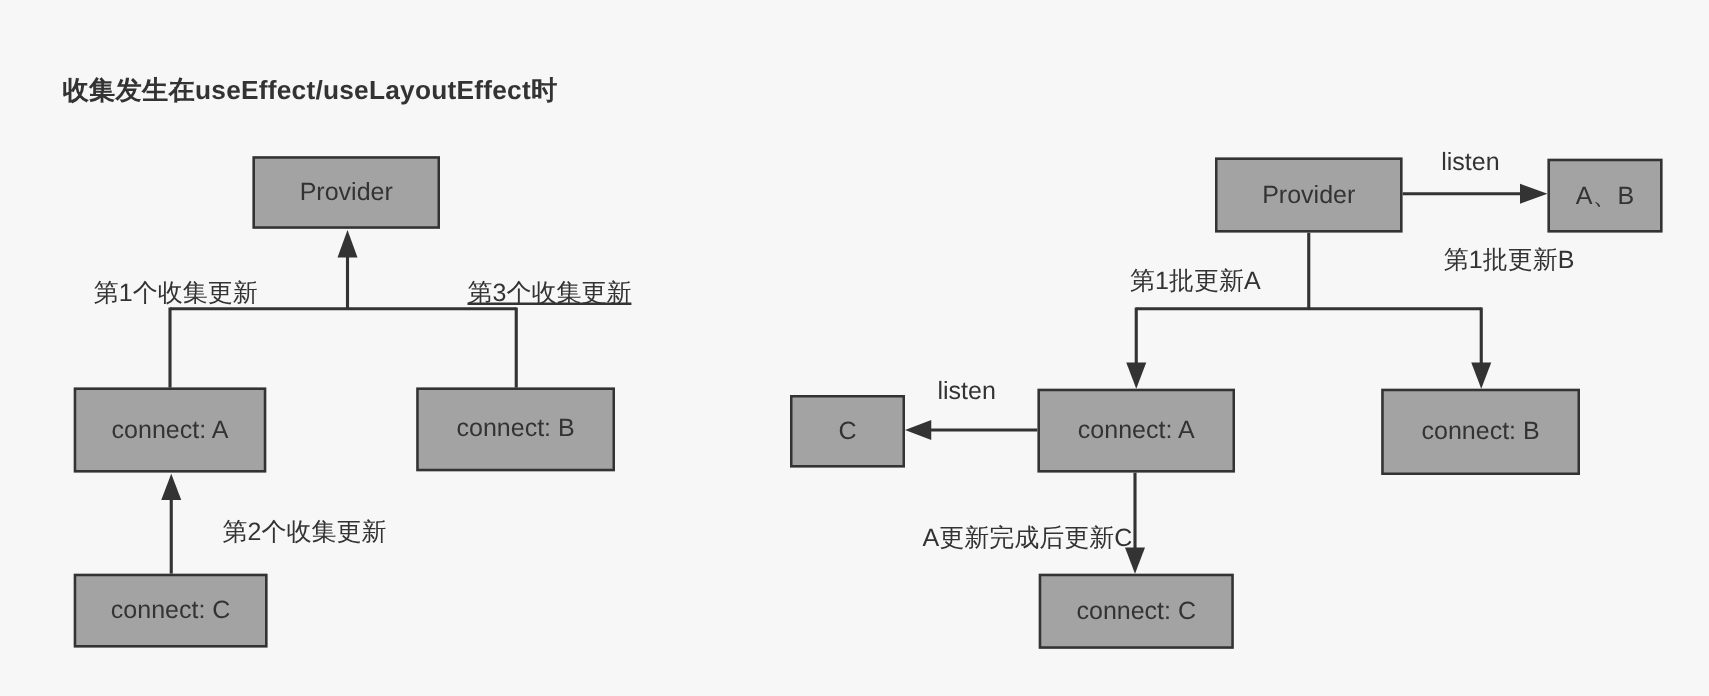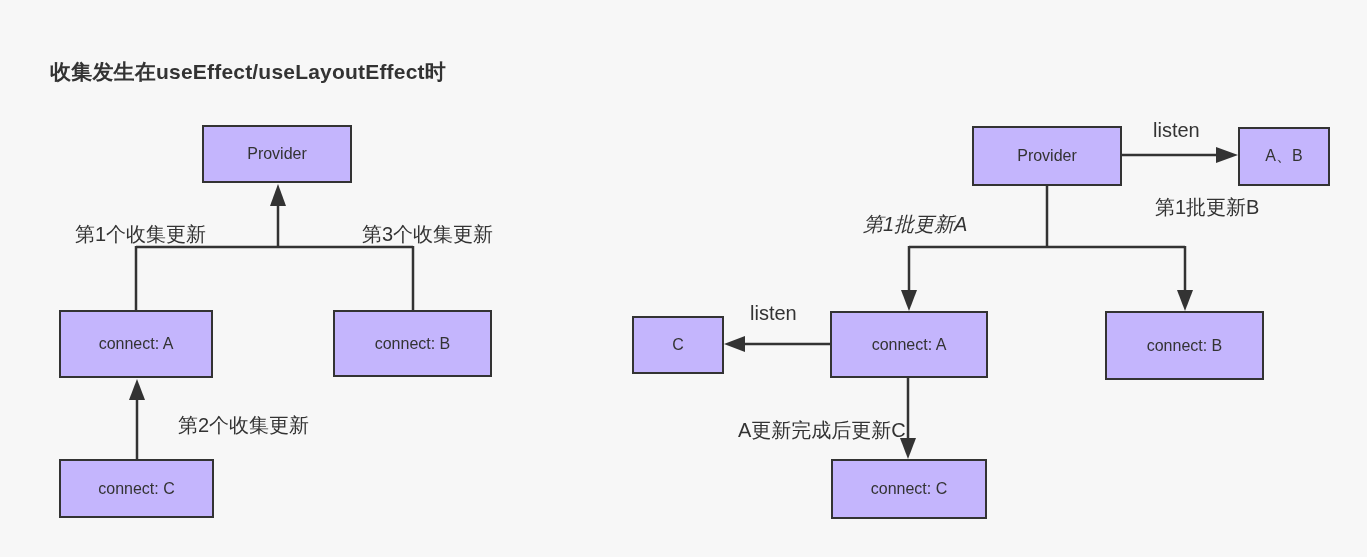--- a/index.html
+++ b/index.html
@@ -25,26 +25,26 @@
     position: absolute;
     font-size: 21px;
     font-weight: 600;
     letter-spacing: 0.2px;
     color: #333333;
     white-space: nowrap;
   }
   .node {
     position: absolute;
     box-sizing: border-box;
-    background: #c4b5fd;
+    background: #a3a3a3;
     border: 2.5px solid #333333;
     display: flex;
     align-items: center;
     justify-content: center;
-    font-size: 16px;
+    font-size: 20px;
     color: #333333;
     white-space: nowrap;
   }
   .edge-label {
     position: absolute;
     font-size: 20px;
     color: #333333;
     white-space: nowrap;
   }
 </style>
@@ -93,21 +93,21 @@
 
   <div class="node" style="left:333px; top:310px; width:159px; height:67px;">
     <span>connect: B</span>
   </div>
 
   <div class="node" style="left:59px; top:459px; width:155px; height:59px;">
     <span>connect: C</span>
   </div>
 
   <div class="edge-label" style="left:75px; top:221px;">第1个收集更新</div>
-  <div class="edge-label" style="left:362px; top:221px;">第3个收集更新</div>
+  <div class="edge-label" style="left:374px; top:221px;text-decoration:underline;">第3个收集更新</div>
   <div class="edge-label" style="left:160px; top:412px;margin-left:18px;">第2个收集更新</div>
 
 
   <div class="node" style="left:972px; top:126px; width:150px; height:60px;">
     <span>Provider</span>
   </div>
 
   <div class="node" style="left:1238px; top:127px; width:92px; height:59px;align-items:center;">
     <span>A、B</span>
   </div>
@@ -122,18 +122,18 @@
 
   <div class="node" style="left:1105px; top:311px; width:159px; height:69px;">
     <span>connect: B</span>
   </div>
 
   <div class="node" style="left:831px; top:459px; width:156px; height:60px;">
     <span>connect: C</span>
   </div>
 
   <div class="edge-label" style="left:1153px; top:119px;">listen</div>
-  <div class="edge-label" style="left:863px; top:211px;font-style:italic;">第1批更新A</div>
+  <div class="edge-label" style="left:904px; top:211px;">第1批更新A</div>
   <div class="edge-label" style="left:1155px; top:194px;">第1批更新B</div>
   <div class="edge-label" style="left:750px; top:302px;">listen</div>
   <div class="edge-label" style="left:738px; top:417px;">A更新完成后更新C</div>
 
 </div>
 
 </body></html>

